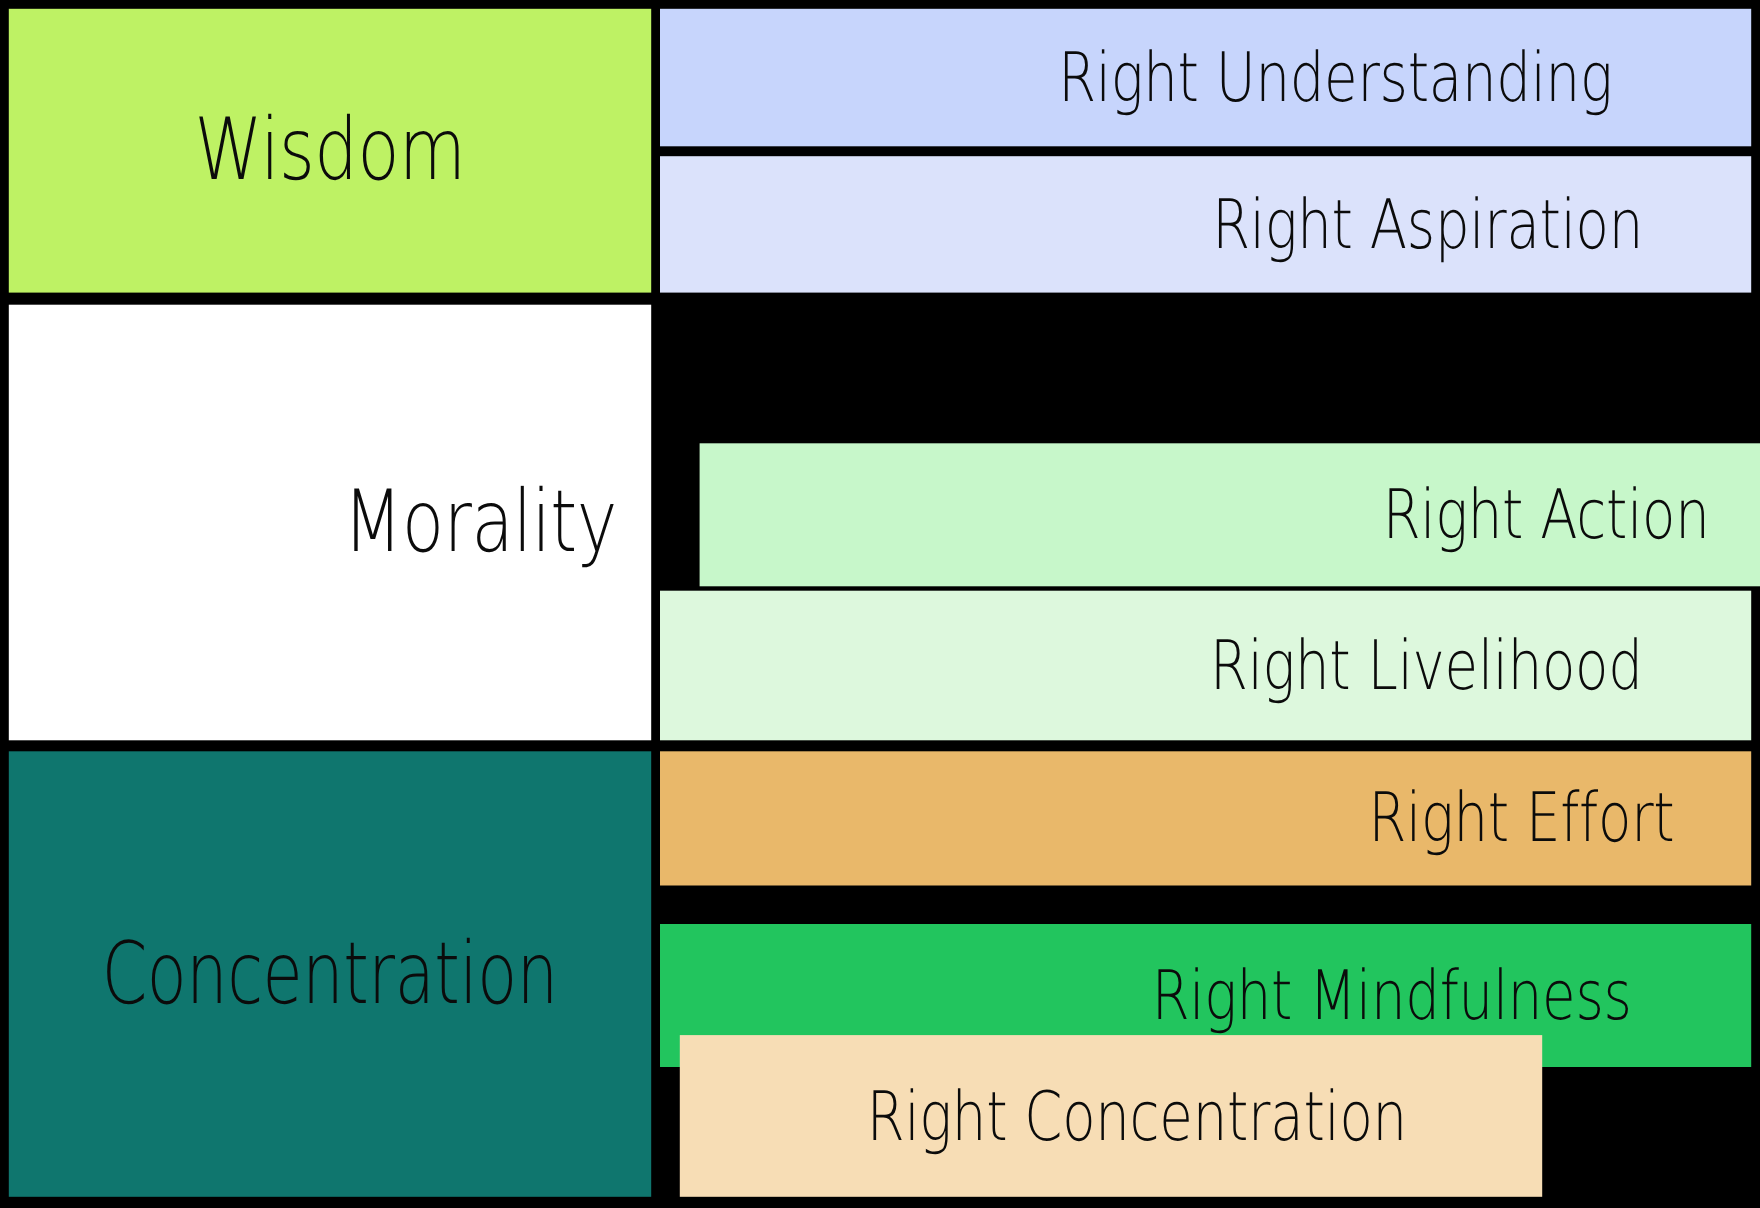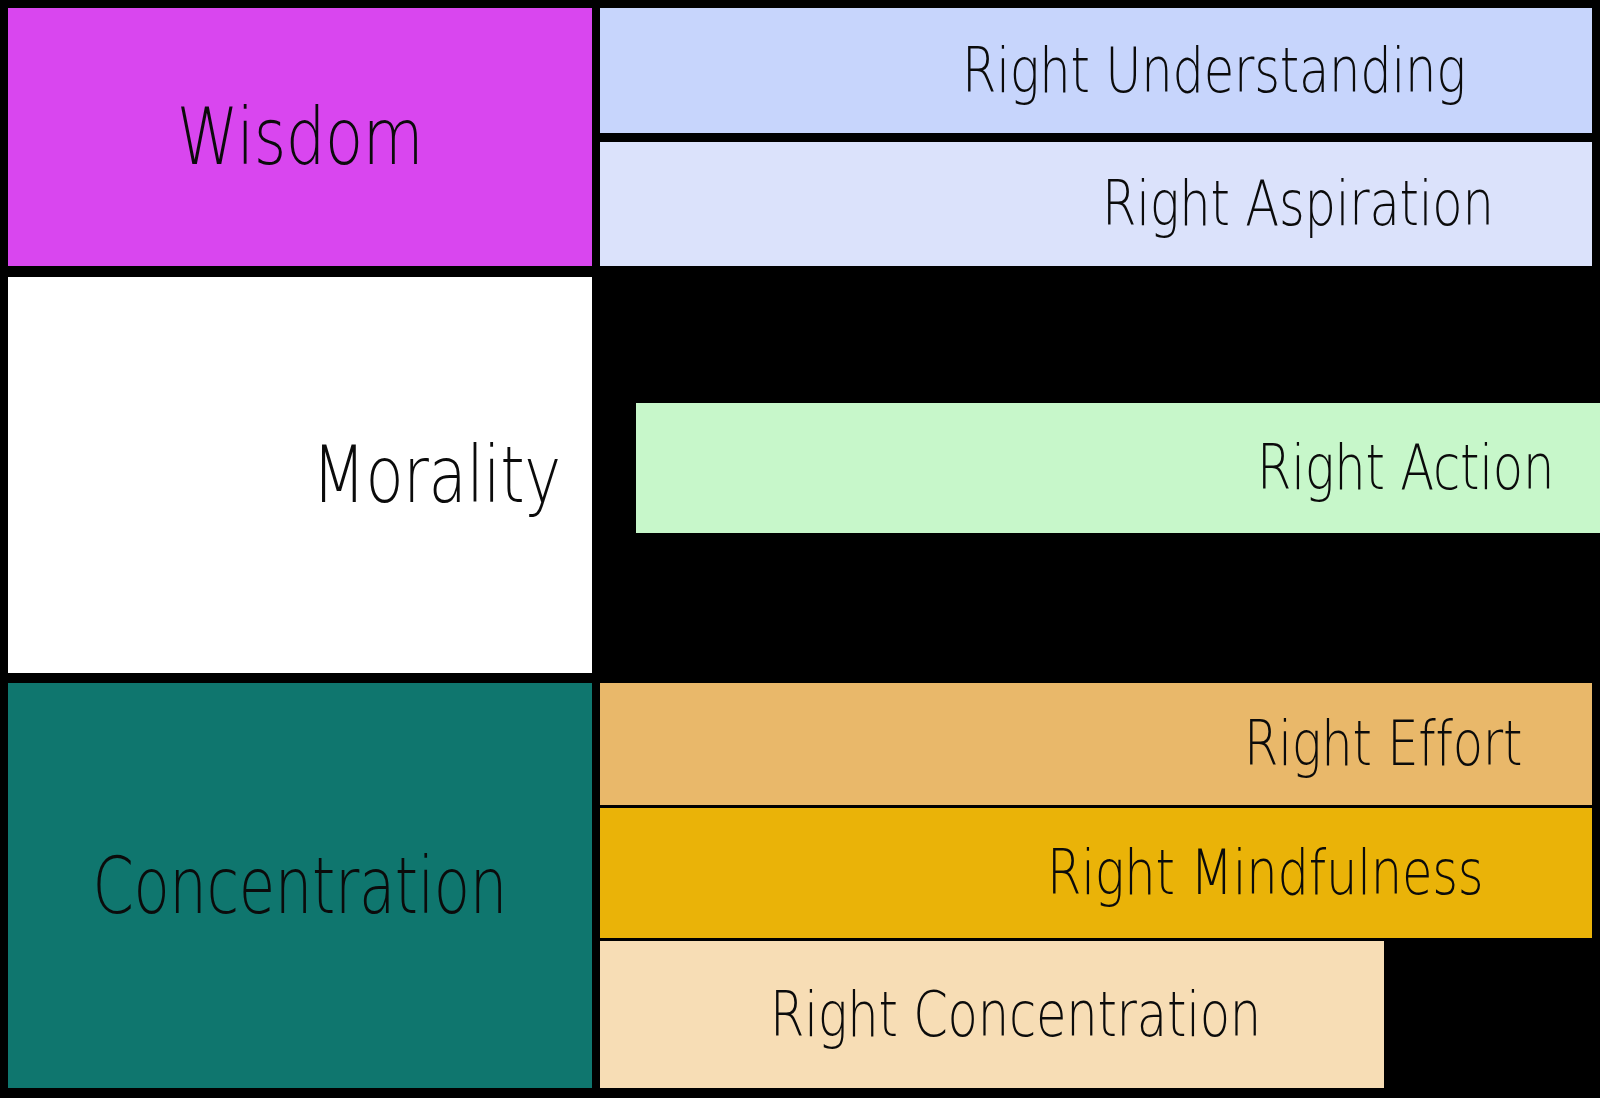--- a/index.html
+++ b/index.html
@@ -73,61 +73,64 @@
   
   #group-morality      { left: 8px;  top: 277px;  width: 584px;  height: 396px; }
   #factor-speech       { left: 600px;top: 277px;  width: 992px;  height: 123px; }
   #factor-action       { left: 600px;top: 403px;  width: 992px;  height: 130px; }
   #factor-livelihood   { left: 600px;top: 537px;  width: 992px;  height: 136px; }
 
   
   #group-concentration { left: 8px;  top: 683px;  width: 584px;  height: 405px; }
   #factor-effort       { left: 600px;top: 683px;  width: 992px;  height: 122px; }
   #factor-mindfulness  { left: 600px;top: 808px;  width: 992px;  height: 130px; }
-  #factor-concentration{ left: 600px;top: 941px;  width: 784px;  height: 147px; }
+  #factor-concentration{ left: 618px;top: 941px;  width: 784px;  height: 147px; }
 
   
   #group-concentration .cell-label { font-size: 78px; transform: scaleX(0.76); }
 </style>
 </head>
 <body>
 
 <div id="diagram">
 
-  <div class="cell group-cell" id="group-wisdom" style="background-color: #d946ef;">
+  <div class="cell group-cell" id="group-wisdom" style="background-color: #bef264;">
     <span class="cell-label" style="color: rgb(11, 11, 11);">Wisdom</span>
   </div>
 
   <div class="cell factor-cell" id="factor-understanding" style="background-color: rgb(199, 213, 252);">
     <span class="cell-label" style="color: rgb(11, 11, 11);">Right Understanding</span>
   </div>
 
   <div class="cell factor-cell" id="factor-aspiration" style="background-color: rgb(219, 226, 251);">
     <span class="cell-label" style="color: rgb(11, 11, 11);">Right Aspiration</span>
   </div>
 
   <div class="cell group-cell" id="group-morality" style="background-color: #ffffff; justify-content: flex-end;">
     <span class="cell-label" style="color: rgb(11, 11, 11);">Morality</span>
   </div>
 
 
   <div class="cell factor-cell" id="factor-action" style="background-color: rgb(199, 247, 202); margin-left: 36px;">
     <span class="cell-label" style="color: rgb(11, 11, 11);">Right Action</span>
   </div>
 
+  <div class="cell factor-cell" id="factor-livelihood" style="background-color: rgb(221, 248, 221);">
+    <span class="cell-label" style="color: rgb(11, 11, 11);">Right Livelihood</span>
+  </div>
 
   <div class="cell group-cell" id="group-concentration" style="background-color: #0f766e;">
     <span class="cell-label" style="color: rgb(11, 11, 11);">Concentration</span>
   </div>
 
   <div class="cell factor-cell" id="factor-effort" style="background-color: rgb(233, 184, 106);">
     <span class="cell-label" style="color: rgb(11, 11, 11);">Right Effort</span>
   </div>
 
-  <div class="cell factor-cell" id="factor-mindfulness" style="background-color: #eab308;">
+  <div class="cell factor-cell" id="factor-mindfulness" style="background-color: #22c55e; margin-top: 32px;">
     <span class="cell-label" style="color: rgb(11, 11, 11);">Right Mindfulness</span>
   </div>
 
   <div class="cell factor-cell" id="factor-concentration" style="background-color: rgb(247, 221, 181);">
     <span class="cell-label" style="color: rgb(11, 11, 11);">Right Concentration</span>
   </div>
 
 </div>
 
 </body></html>

